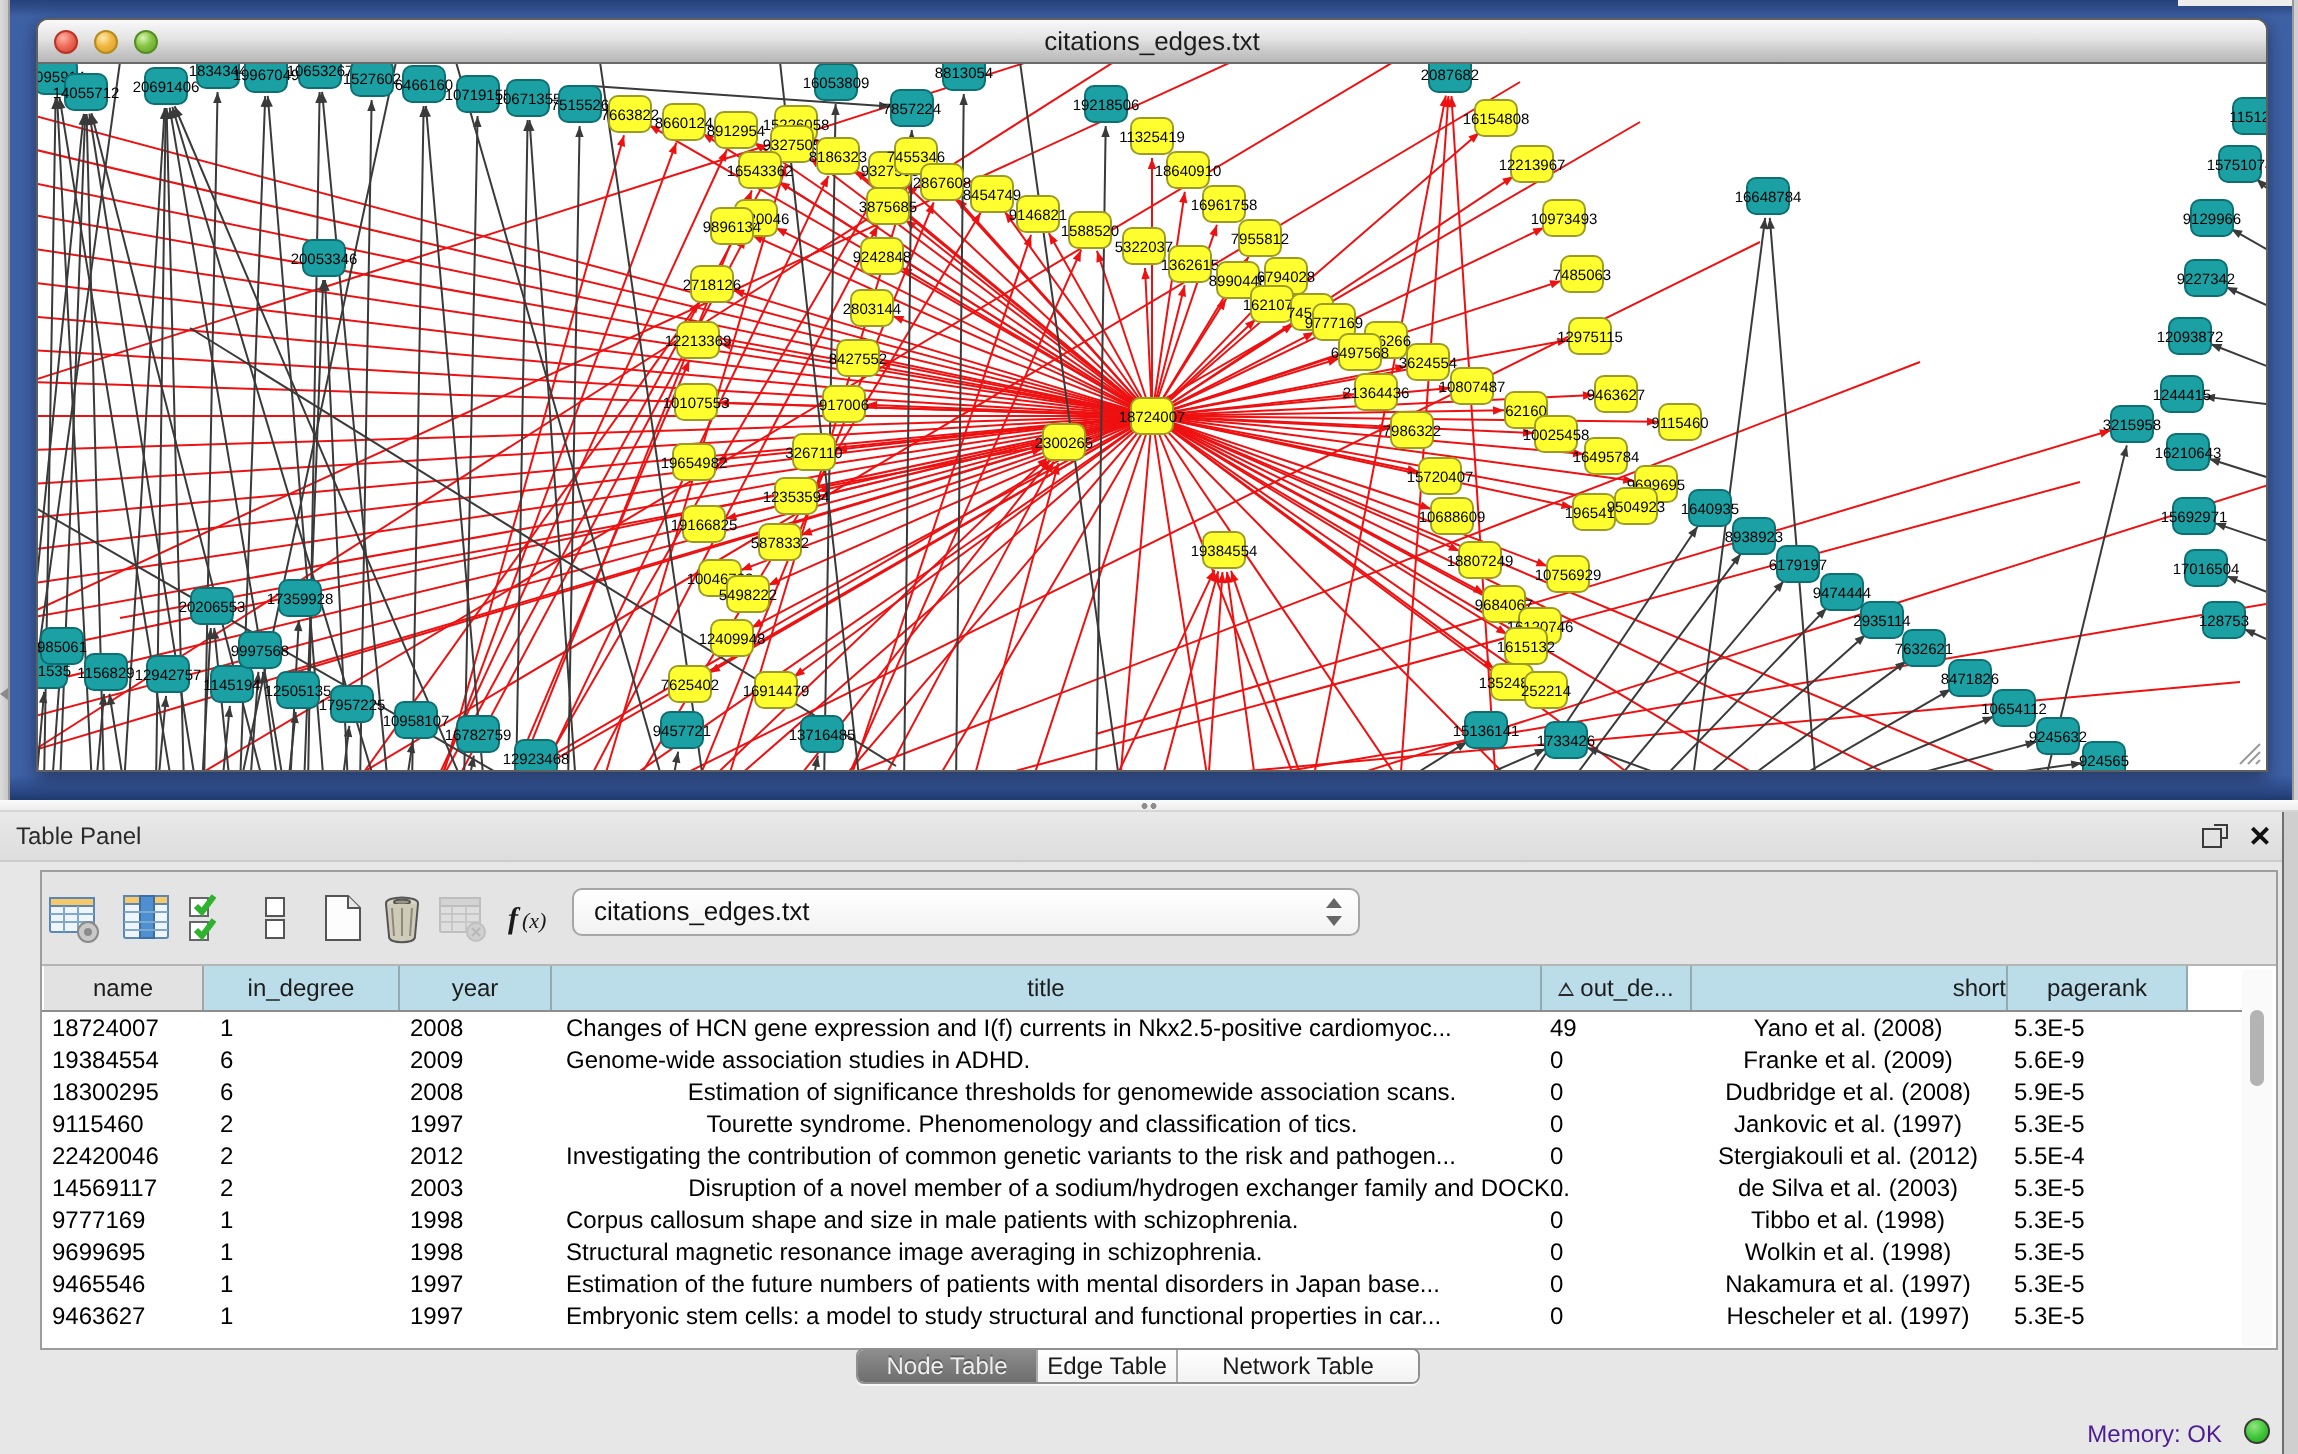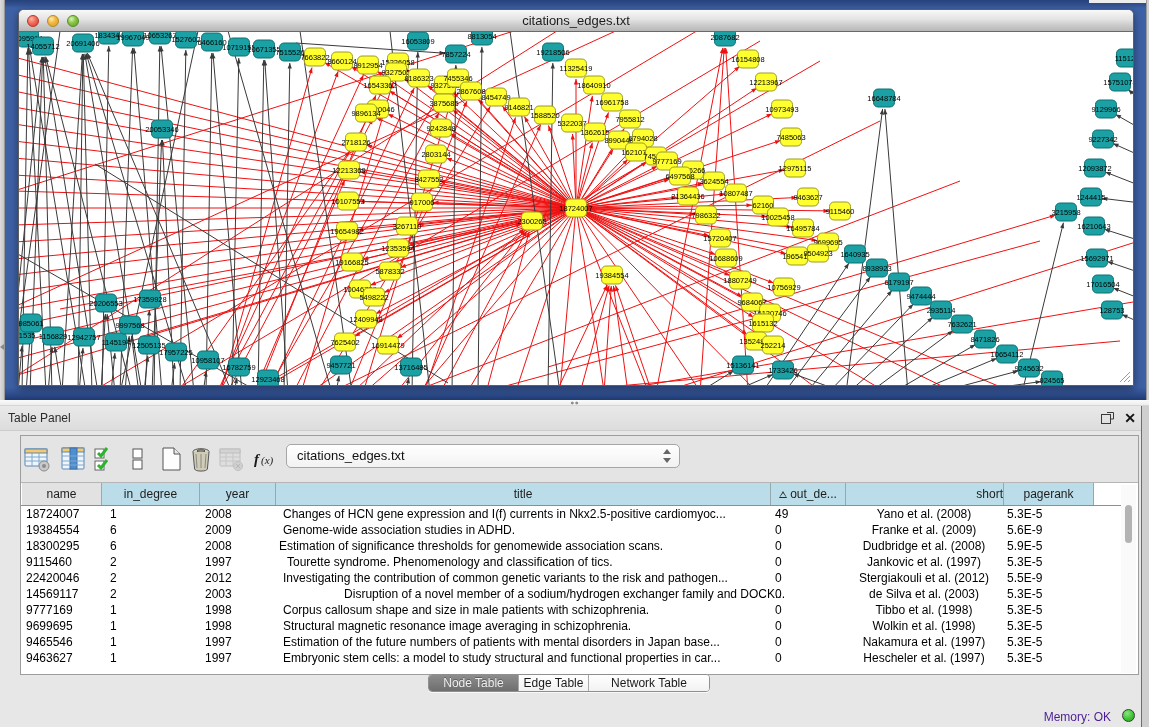--- a/index.html
+++ b/index.html
@@ -1169,42 +1169,42 @@
             <div class="td" style="left: 184px; width: 69px;">2009</div>
             <div class="td" style="left: 262px; width: 486px;">Genome-wide association studies in ADHD.</div>
             <div class="td" style="left: 754px; width: 69px;">0</div>
             <div class="td center" style="left: 825px; width: 156px;">Franke et al. (2009)</div>
             <div class="td" style="left: 986px; width: 85px;">5.6E-9</div>
           </div>
           <div class="tr" style="top: 32px;">
             <div class="td" style="left: 5px; width: 74px;">18300295</div>
             <div class="td" style="left: 89px; width: 88px;">6</div>
             <div class="td" style="left: 184px; width: 69px;">2008</div>
-            <div class="td" style="left: 258px; width: 486px;">Estimation of significance thresholds for genomewide association scans.</div>
+            <div class="td" style="left: 272px; width: 486px; text-align: center;">Estimation of significance thresholds for genomewide association scans.</div>
             <div class="td" style="left: 754px; width: 69px;">0</div>
             <div class="td center" style="left: 825px; width: 156px;">Dudbridge et al. (2008)</div>
             <div class="td" style="left: 986px; width: 85px;">5.9E-5</div>
           </div>
           <div class="tr" style="top: 48px;">
             <div class="td" style="left: 5px; width: 74px;">9115460</div>
             <div class="td" style="left: 89px; width: 88px;">2</div>
             <div class="td" style="left: 184px; width: 69px;">1997</div>
-            <div class="td" style="left: 266px; width: 486px;">Tourette syndrome. Phenomenology and classification of tics.</div>
+            <div class="td" style="left: 252px; width: 486px; text-align: center;">Tourette syndrome. Phenomenology and classification of tics.</div>
             <div class="td" style="left: 754px; width: 69px;">0</div>
             <div class="td center" style="left: 825px; width: 156px;">Jankovic et al. (1997)</div>
             <div class="td" style="left: 986px; width: 85px;">5.3E-5</div>
           </div>
           <div class="tr" style="top: 64px;">
             <div class="td" style="left: 5px; width: 74px;">22420046</div>
             <div class="td" style="left: 89px; width: 88px;">2</div>
             <div class="td" style="left: 184px; width: 69px;">2012</div>
             <div class="td" style="left: 262px; width: 486px;">Investigating the contribution of common genetic variants to the risk and pathogen...</div>
             <div class="td" style="left: 754px; width: 69px;">0</div>
             <div class="td center" style="left: 825px; width: 156px;">Stergiakouli et al. (2012)</div>
-            <div class="td" style="left: 986px; width: 85px;">5.5E-9</div>
+            <div class="td" style="left: 986px; width: 85px;">5.5E-4</div>
           </div>
           <div class="tr" style="top: 80px;">
             <div class="td" style="left: 5px; width: 74px;">14569117</div>
             <div class="td" style="left: 89px; width: 88px;">2</div>
             <div class="td" style="left: 184px; width: 69px;">2003</div>
             <div class="td" style="left: 278px; width: 486px; text-align: right;">Disruption of a novel member of a sodium/hydrogen exchanger family and DOCK...</div>
             <div class="td" style="left: 754px; width: 69px;">0</div>
             <div class="td center" style="left: 825px; width: 156px;">de Silva et al. (2003)</div>
             <div class="td" style="left: 986px; width: 85px;">5.3E-5</div>
           </div>

